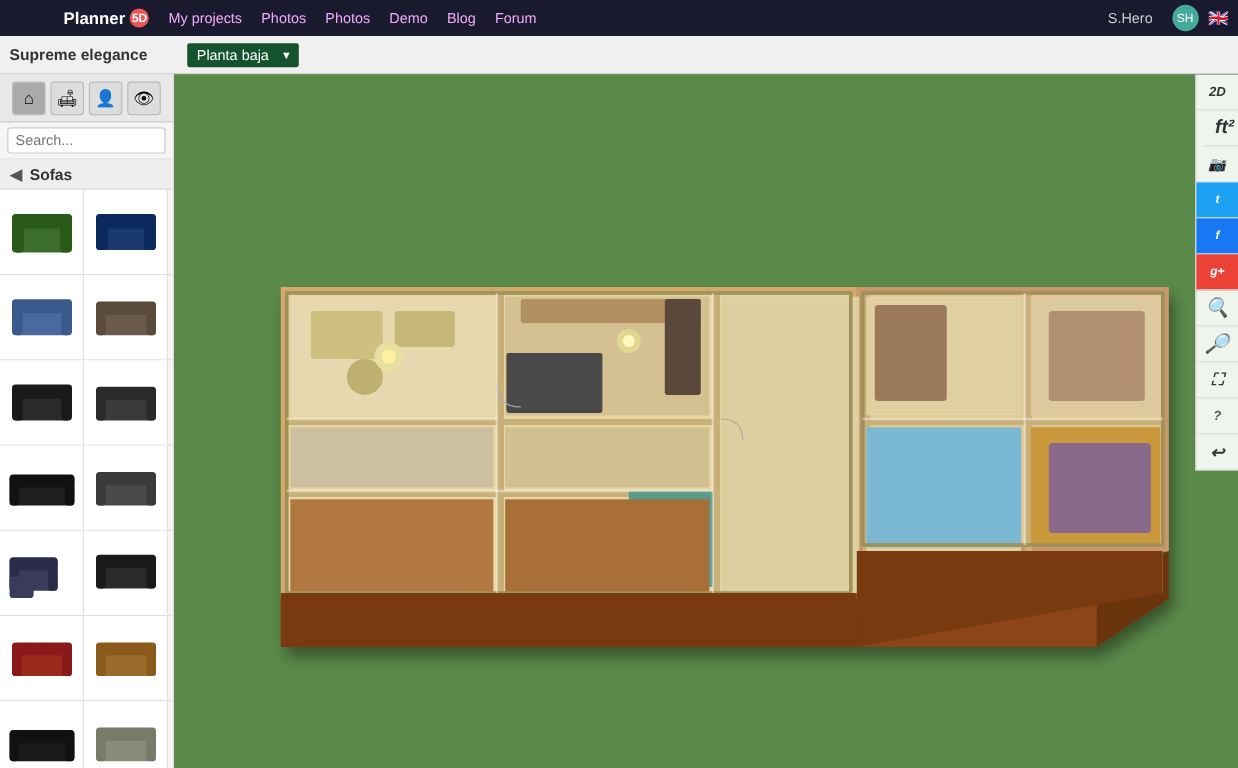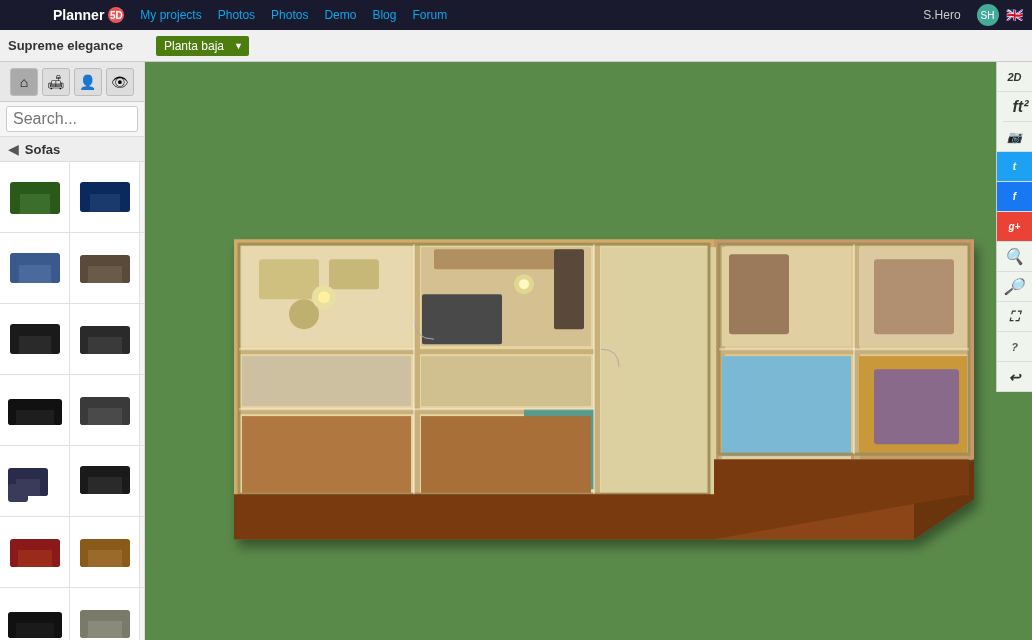--- a/index.html
+++ b/index.html
@@ -5,34 +5,34 @@
     * { margin: 0; padding: 0; box-sizing: border-box; }
     body { width: 1032px; height: 640px; overflow: hidden; font-family: Arial, sans-serif; font-size: 13px; background: #4a7a3a; }
 
     
     #top-nav {
       width: 100%; height: 30px; background: #1a1a2e; display: flex; align-items: center;
       padding: 0 8px; gap: 16px; position: relative; z-index: 100;
     }
     .logo { color: white; font-weight: bold; font-size: 14px; display: flex; align-items: center; gap: 4px; padding-left: 45px; }
     .logo-badge { background: #e55; color: white; border-radius: 50%; width: 16px; height: 16px; font-size: 10px; display:flex;align-items:center;justify-content:center; }
-    .nav-link { color: #0ea5e9; font-size: 12px; cursor: pointer; text-decoration: none; }
+    .nav-link { color: #f0abfc; font-size: 12px; cursor: pointer; text-decoration: none; }
     .nav-right { margin-left: auto; display: flex; align-items: center; gap: 8px; }
     .user-badge { display:flex;align-items:center;gap:16px;color:#ccc;font-size:12px; }
     .avatar { width:22px;height:22px;border-radius:50%;background:#4a9;display:flex;align-items:center;justify-content:center;font-size:10px;color:white; }
     .flag { font-size:14px; }
 
     
     #second-bar {
       width: 100%; height: 32px; background: #f0f0f0; border-bottom: 1px solid #ccc;
       display: flex; align-items: center; padding: 0 8px; gap: 8px;
     }
     .project-name { font-size: 13px; color: #333; font-weight: bold; flex: 0 0 auto; width: 140px; }
     .floor-select {
-      background: #4d7c0f; color: white; border: none; padding: 3px 24px 3px 8px;
+      background: #14532d; color: white; border: none; padding: 3px 24px 3px 8px;
       font-size: 12px; cursor: pointer; border-radius: 2px; appearance: none;
       position: relative;
     }
     .floor-select-container { position: relative; }
     .floor-select-container::after {
       content: '▼'; position: absolute; right: 6px; top: 50%; transform: translateY(-50%);
       color: white; font-size: 9px; pointer-events: none;
     }
 
     
@@ -43,21 +43,21 @@
 
     
     #toolbar { height: 40px; background: #e8e8e8; border-bottom: 1px solid #ccc; display: flex; align-items: center; justify-content: space-around; padding: 0 8px; }
     .tool-btn { width: 28px; height: 28px; background: #ddd; border: 1px solid #bbb; border-radius: 3px; display:flex;align-items:center;justify-content:center; cursor:pointer; font-size:14px; }
     .tool-btn.active { background: #aaa; }
 
     
     #search-bar { padding: 4px 6px; border-bottom: 1px solid #ddd; }
     #search-input {
       width: 100%; padding: 3px 6px; border: 1px solid #ccc; border-radius: 3px;
-      font-size: 16px; background: white;
+      font-size: 12px; background: white;
     }
 
     
     #category-header {
       padding: 4px 8px; display: flex; align-items: center; gap: 6px;
       border-bottom: 1px solid #ddd; background: #eee; cursor: pointer;
     }
     .back-arrow { font-size: 14px; color: #555; }
     .category-label { font-size: 13px; color: #333; font-weight: bold; }
 

